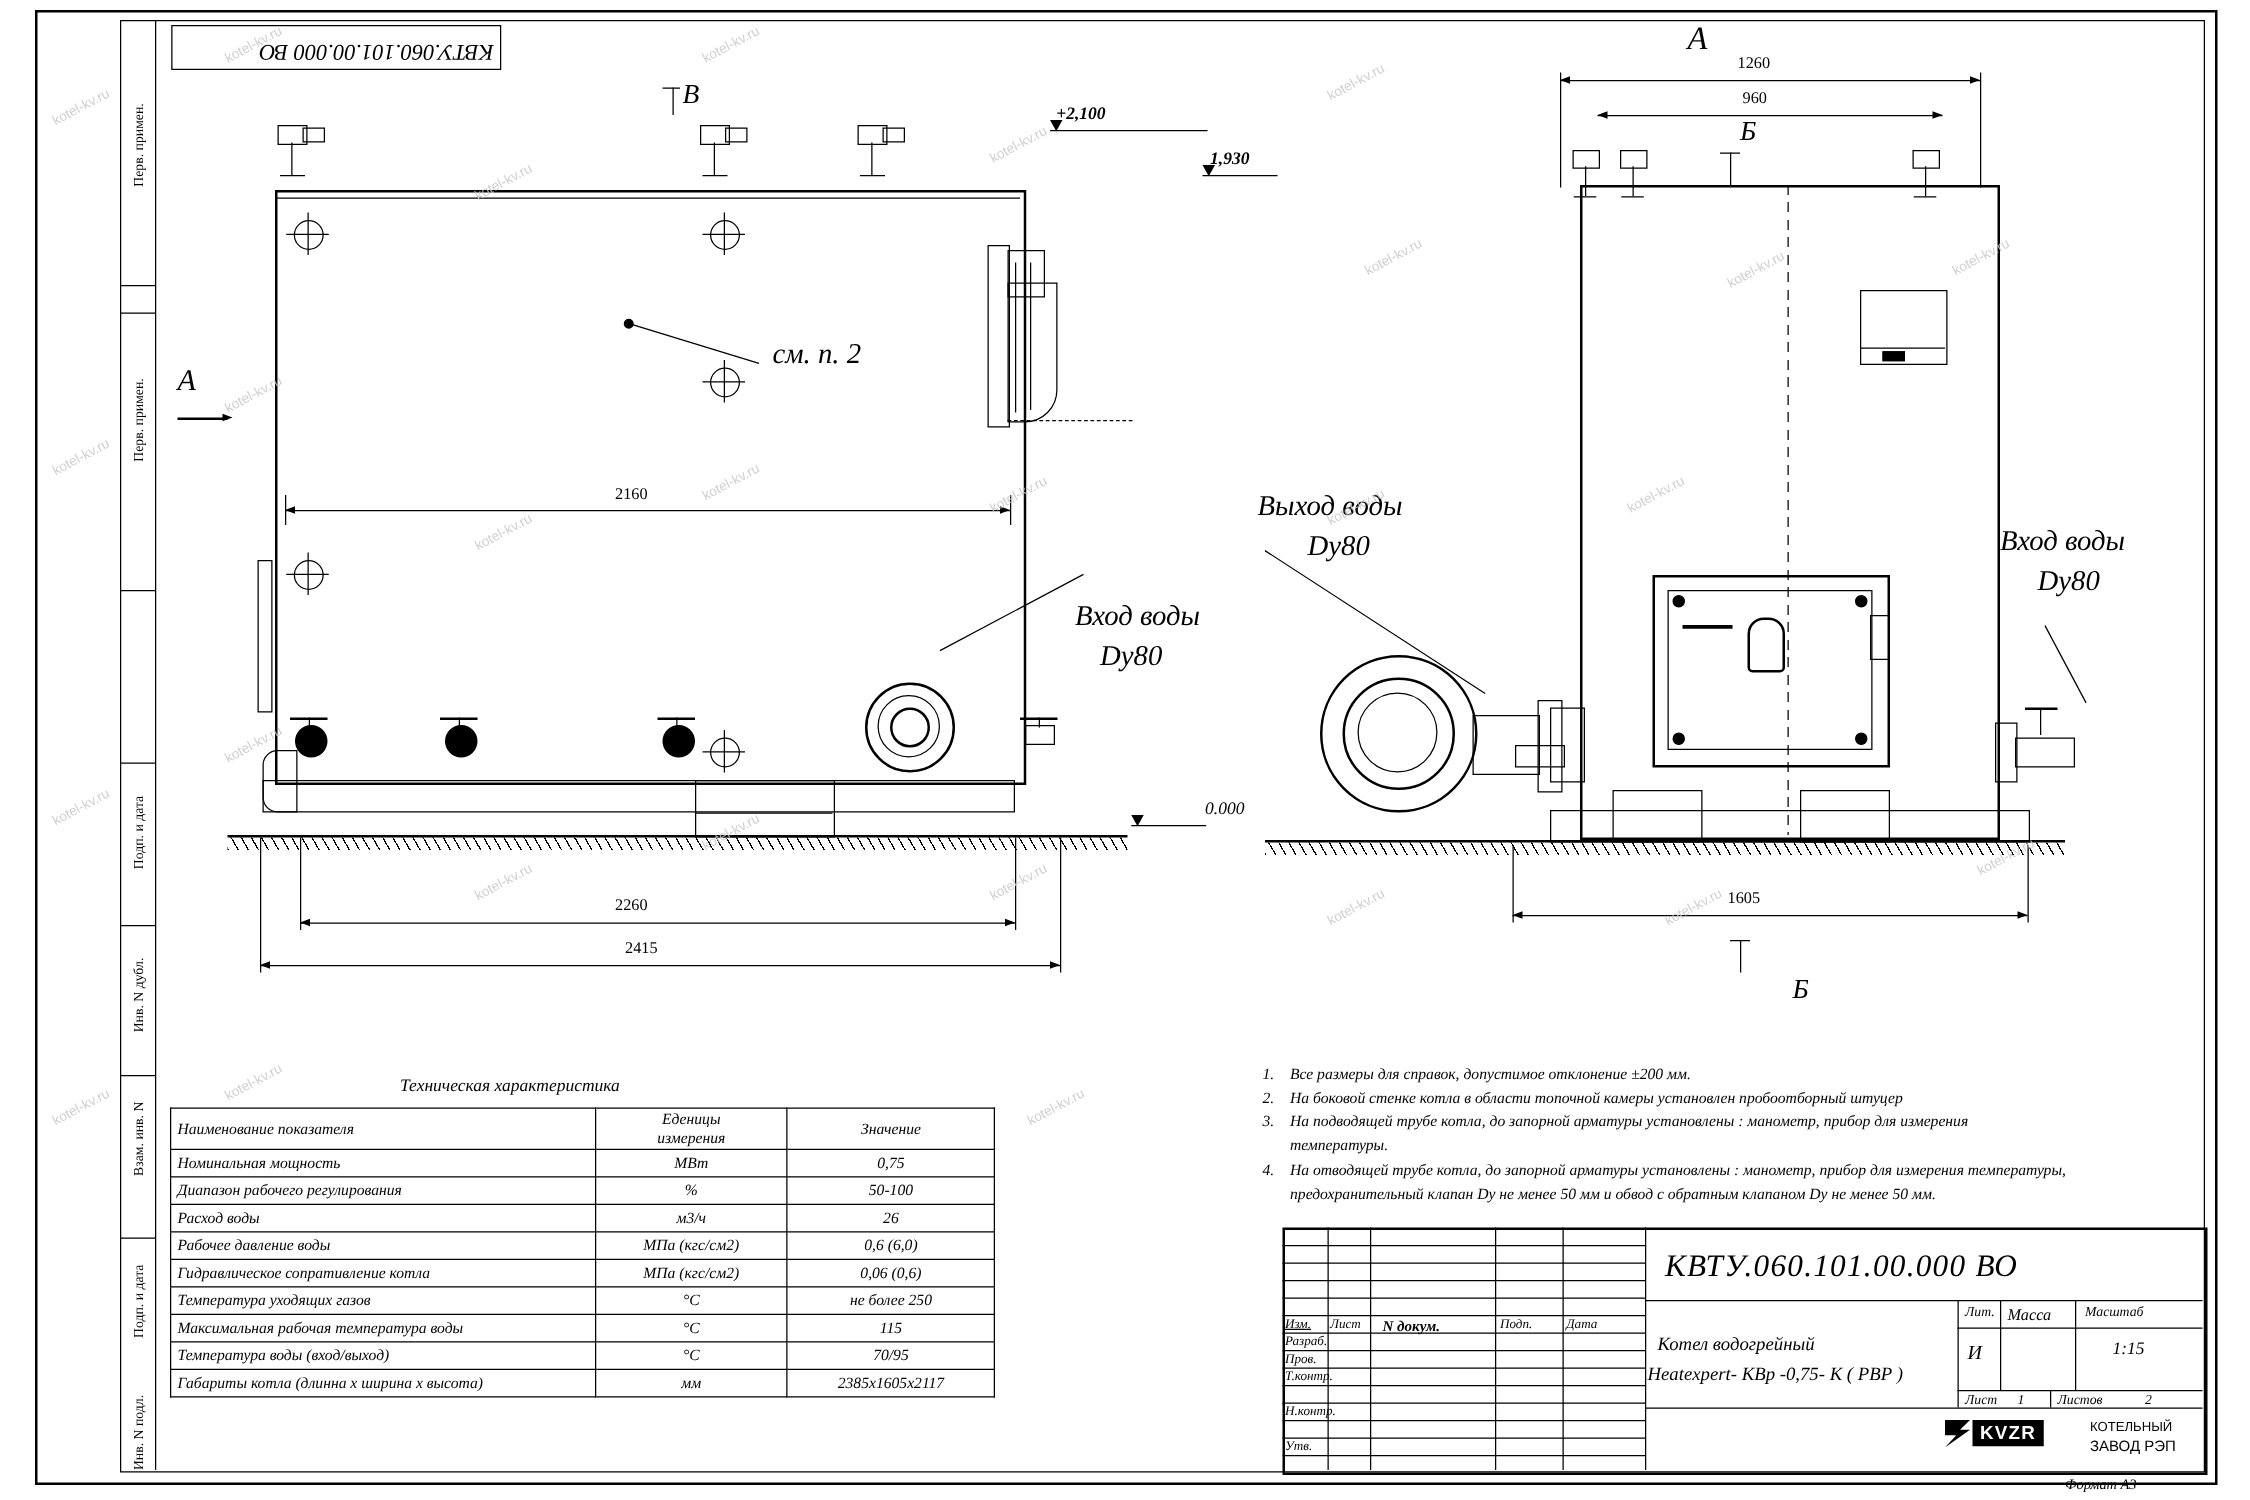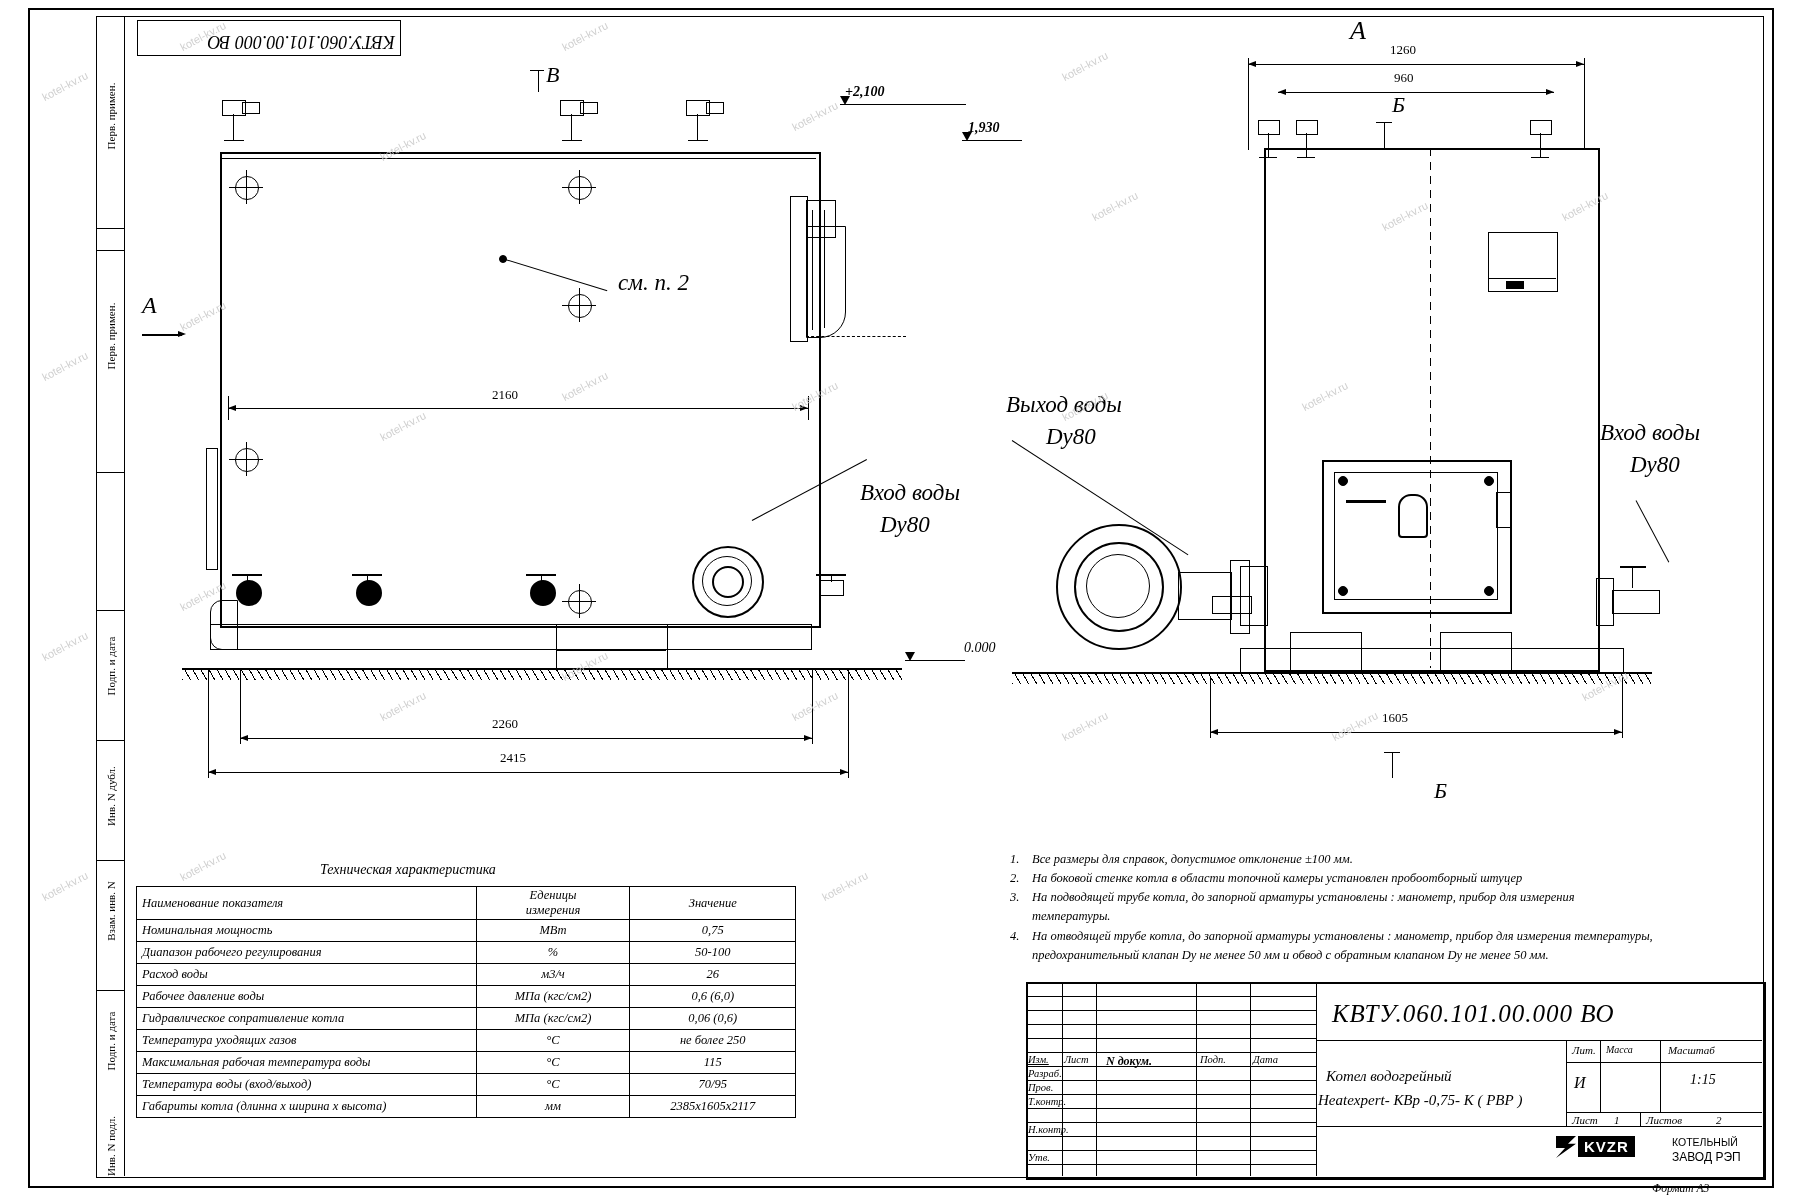--- a/index.html
+++ b/index.html
@@ -378,21 +378,21 @@
     <tr>
       <td class="n">Габариты котла (длинна х ширина х высота)</td>
       <td class="c">мм</td>
       <td class="c">2385х1605х2117</td>
     </tr>
   </tbody>
     </table>
 
   <div class="notes" style="left:1010px;top:850px;width:730px;">
     <div>
-      <span style="display:inline-block;width:22px;">1.</span><span>Все размеры для справок, допустимое отклонение  ±100 мм.</span>
+      <span style="display:inline-block;width:22px;">1.</span><span>Все размеры для справок, допустимое отклонение  ±200 мм.</span>
     </div>
     <div>
       <span style="display:inline-block;width:22px;">2.</span><span>На боковой стенке котла в области топочной камеры установлен пробоотборный штуцер</span>
     </div>
     <div>
       <span style="display:inline-block;width:22px;">3.</span><span>На   подводящей трубе котла, до запорной арматуры установлены : манометр, прибор для измерения</span>
     </div>
     <div>
       <span style="display:inline-block;width:22px;"></span><span>температуры.</span>
     </div>
@@ -447,21 +447,21 @@
   <div class="line hline" style="left:1566px;top:1112px;width:196px;"></div>
   <div class="line hline" style="left:1316px;top:1126px;width:446px;"></div>
   <div class="line vline" style="left:1600px;top:1040px;height:72px;"></div>
   <div class="line vline" style="left:1660px;top:1040px;height:72px;"></div>
   <div class="line vline" style="left:1640px;top:1112px;height:14px;"></div>
 
   <div class="txt ital" style="left:1326px;top:1068px;font-size:15px;">Котел водогрейный</div>
   <div class="txt ital" style="left:1318px;top:1092px;font-size:15px;">Heatexpert- КВр -0,75- К ( РВР )</div>
 
   <div class="txt ital" style="left:1572px;top:1044px;font-size:11px;">Лит.</div>
-  <div class="txt ital" style="left:1606px;top:1044px;font-size:10px;">Масса</div>
+  <div class="txt ital" style="left:1606px;top:1044px;font-size:13px;">Масса</div>
   <div class="txt ital" style="left:1668px;top:1044px;font-size:11px;">Масштаб</div>
   <div class="txt ital" style="left:1574px;top:1074px;font-size:16px;">И</div>
   <div class="txt ital" style="left:1612px;top:1074px;font-size:13px;"></div>
   <div class="txt ital" style="left:1690px;top:1072px;font-size:14px;">1:15</div>
 
   <div class="txt ital" style="left:1572px;top:1114px;font-size:11px;">Лист</div>
   <div class="txt ital" style="left:1614px;top:1114px;font-size:11px;">1</div>
   <div class="txt ital" style="left:1646px;top:1114px;font-size:11px;">Листов</div>
   <div class="txt ital" style="left:1716px;top:1114px;font-size:11px;">2</div>
 

